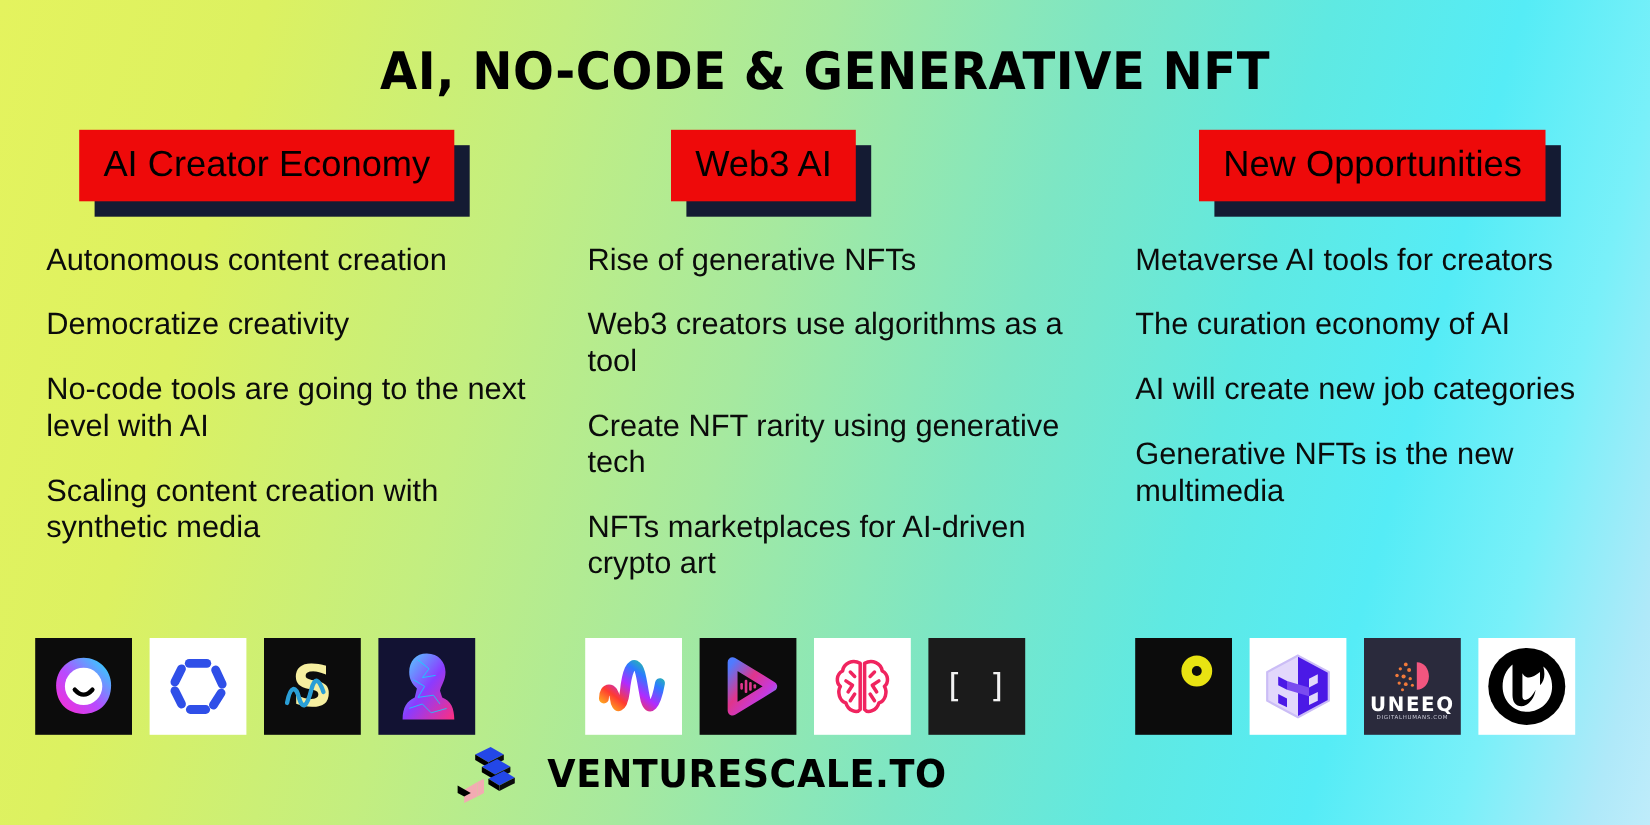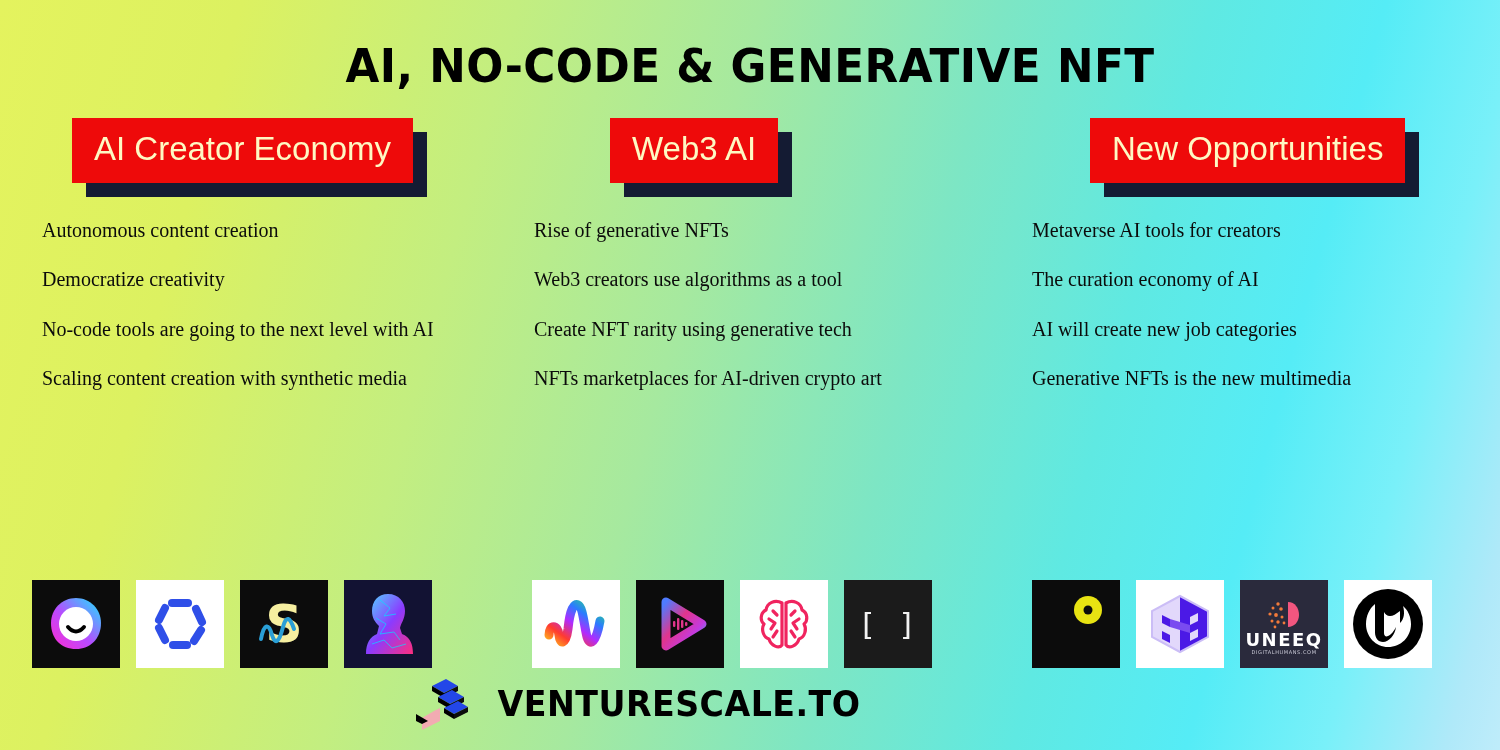--- a/index.html
+++ b/index.html
@@ -81,40 +81,40 @@
     top: 14px;
     width: 100%;
     height: 100%;
     background: #141B33;
     z-index: 0;
   }
   .badge {
     position: relative;
     z-index: 1;
     background: #EE0A0A;
-    color: #fef9c3;
+    color: #000000;
     font-family: "Liberation Sans", sans-serif;
     font-size: 33px;
     font-weight: 400;
     padding: 14px 22px 16px 22px;
     line-height: 1.05;
     white-space: nowrap;
   }
 
   
   .bullets {
     margin-top: 36px;
     padding-left: 12px;
   }
   .col-1 .bullets { padding-left: 14px; }
   .col-2 .bullets { padding-left: 12px; }
 
   .bullet {
-    font-family: Liberation Serif, serif;
-    font-size: 20px;
+    font-family: Liberation Sans, sans-serif;
+    font-size: 28px;
     color: #0B0B0B;
     line-height: 1.18;
     margin-bottom: 26px;
     max-width: 440px;
   }
 
   
   .logos {
     position: absolute;
     display: flex;

